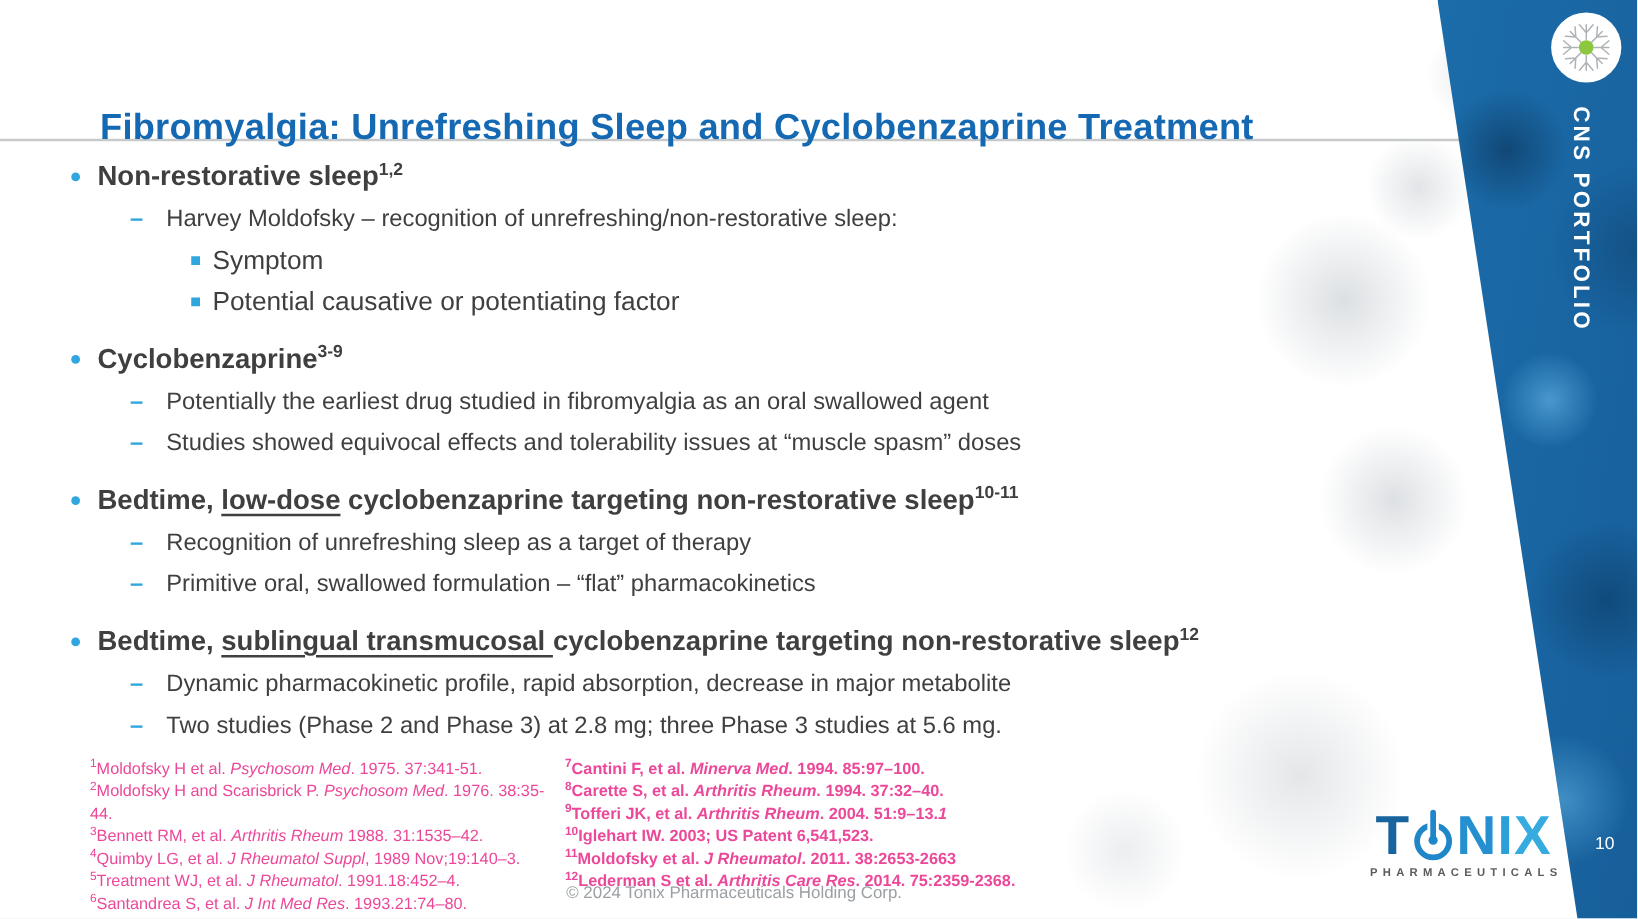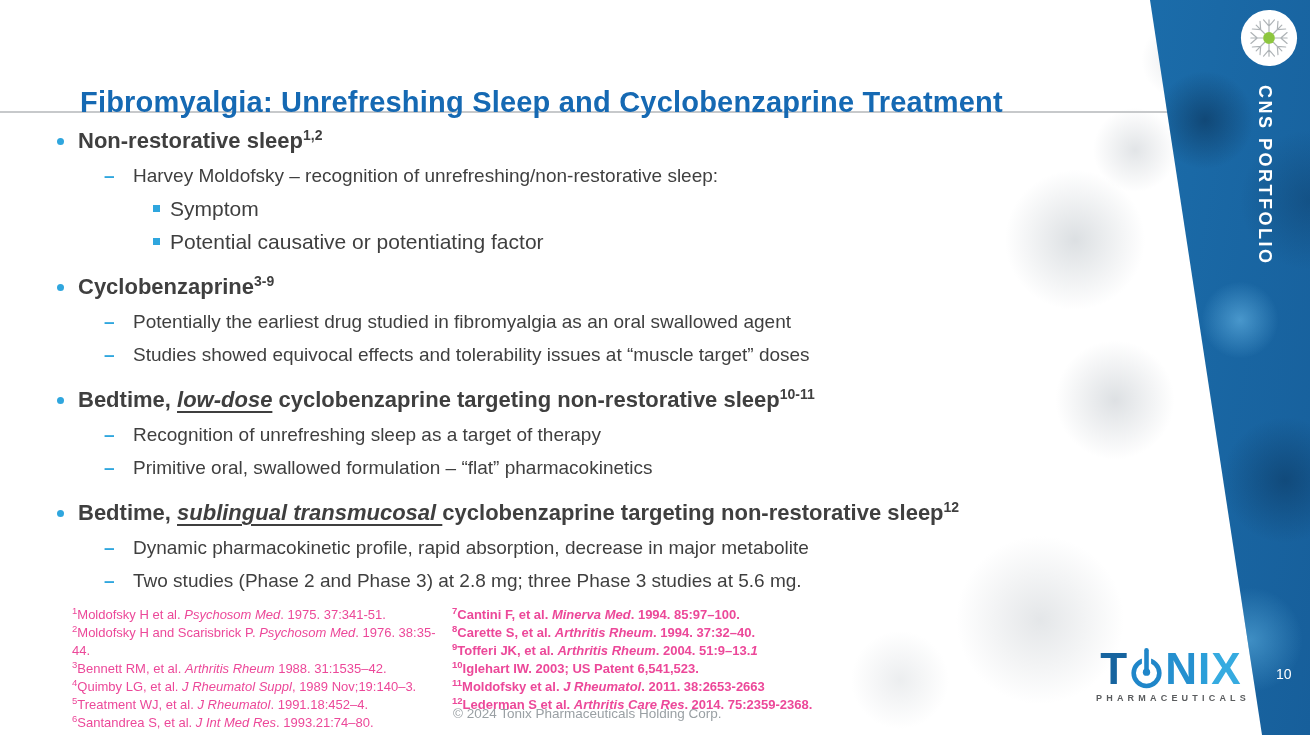--- a/index.html
+++ b/index.html
@@ -40,21 +40,21 @@
     font-size:29px;font-weight:700;color:var(--title-blue);letter-spacing:.2px;}
   .rule{position:absolute;left:0;top:111px;width:1310px;height:2px;background:#c7c9cb;z-index:0;}
 
   .content{position:absolute;left:48px;top:118px;width:1075px;z-index:2;}
   .section{margin-top:14px;}
   .section:first-child{margin-top:8px;}
   .heading{position:relative;font-size:22px;font-weight:700;line-height:30px;
     padding-left:30px;margin-bottom:3px;color:var(--text);}
   .dot{position:absolute;left:9px;top:12px;width:7px;height:7px;border-radius:50%;background:var(--accent);}
   .heading sup{font-size:14px;line-height:0;}
-  .em{font-style:italic;text-decoration:underline;text-decoration-thickness:2px;text-underline-offset:4px;margin-top:28px;}
+  .em{text-decoration:underline;text-decoration-thickness:2px;text-underline-offset:4px;margin-top:28px;}
   .sub{position:relative;font-size:19px;line-height:33px;padding-left:85px;}
   .dash{position:absolute;left:56px;top:0;color:var(--accent);font-weight:700;}
   .sq{position:relative;font-size:21px;line-height:33px;padding-left:122px;}
   .sqm{position:absolute;left:105px;top:13px;width:7px;height:7px;background:var(--accent);}
 
   .footnotes{position:absolute;left:72px;top:606px;z-index:2;display:flex;
     font-size:13px;line-height:18px;color:#ec4899;}
   .fn-col{width:380px;}
   .fn-col + .fn-col{width:440px;font-weight:bold;}
   .fn-line sup{font-size:9.5px;line-height:0;}
@@ -94,21 +94,21 @@
   <div class="content" id="content">
       <div class="section">
         <div class="heading"><span class="dot"></span><span class="htext"><span class="plain">Non-restorative sleep</span><sup class="hsup">1,2</sup></span></div>
         <div class="sub"><span class="dash">–</span><span class="stext">Harvey Moldofsky – recognition of unrefreshing/non-restorative sleep:</span></div>
         <div class="sq"><span class="sqm"></span><span class="sqtext">Symptom</span></div>
         <div class="sq"><span class="sqm"></span><span class="sqtext">Potential causative or potentiating factor</span></div>
       </div>
       <div class="section">
         <div class="heading"><span class="dot"></span><span class="htext"><span class="plain">Cyclobenzaprine</span><sup class="hsup">3-9</sup></span></div>
         <div class="sub"><span class="dash">–</span><span class="stext">Potentially the earliest drug studied in fibromyalgia as an oral swallowed agent</span></div>
-        <div class="sub"><span class="dash">–</span><span class="stext">Studies showed equivocal effects and tolerability issues at “muscle target” doses</span></div>
+        <div class="sub"><span class="dash">–</span><span class="stext">Studies showed equivocal effects and tolerability issues at “muscle spasm” doses</span></div>
       </div>
       <div class="section">
         <div class="heading"><span class="dot"></span><span class="htext"><span class="plain">Bedtime, </span><span class="em">low-dose</span><span class="plain"> cyclobenzaprine targeting non-restorative sleep</span><sup class="hsup">10-11</sup></span></div>
         <div class="sub"><span class="dash">–</span><span class="stext">Recognition of unrefreshing sleep as a target of therapy</span></div>
         <div class="sub"><span class="dash">–</span><span class="stext">Primitive oral, swallowed formulation – “flat” pharmacokinetics</span></div>
       </div>
       <div class="section">
         <div class="heading"><span class="dot"></span><span class="htext"><span class="plain">Bedtime, </span><span class="em">sublingual transmucosal </span><span class="plain">cyclobenzaprine targeting non-restorative sleep</span><sup class="hsup">12</sup></span></div>
         <div class="sub"><span class="dash">–</span><span class="stext">Dynamic pharmacokinetic profile, rapid absorption, decrease in major metabolite</span></div>
         <div class="sub"><span class="dash">–</span><span class="stext">Two studies (Phase 2 and Phase 3) at 2.8 mg; three Phase 3 studies at 5.6 mg.</span></div>

